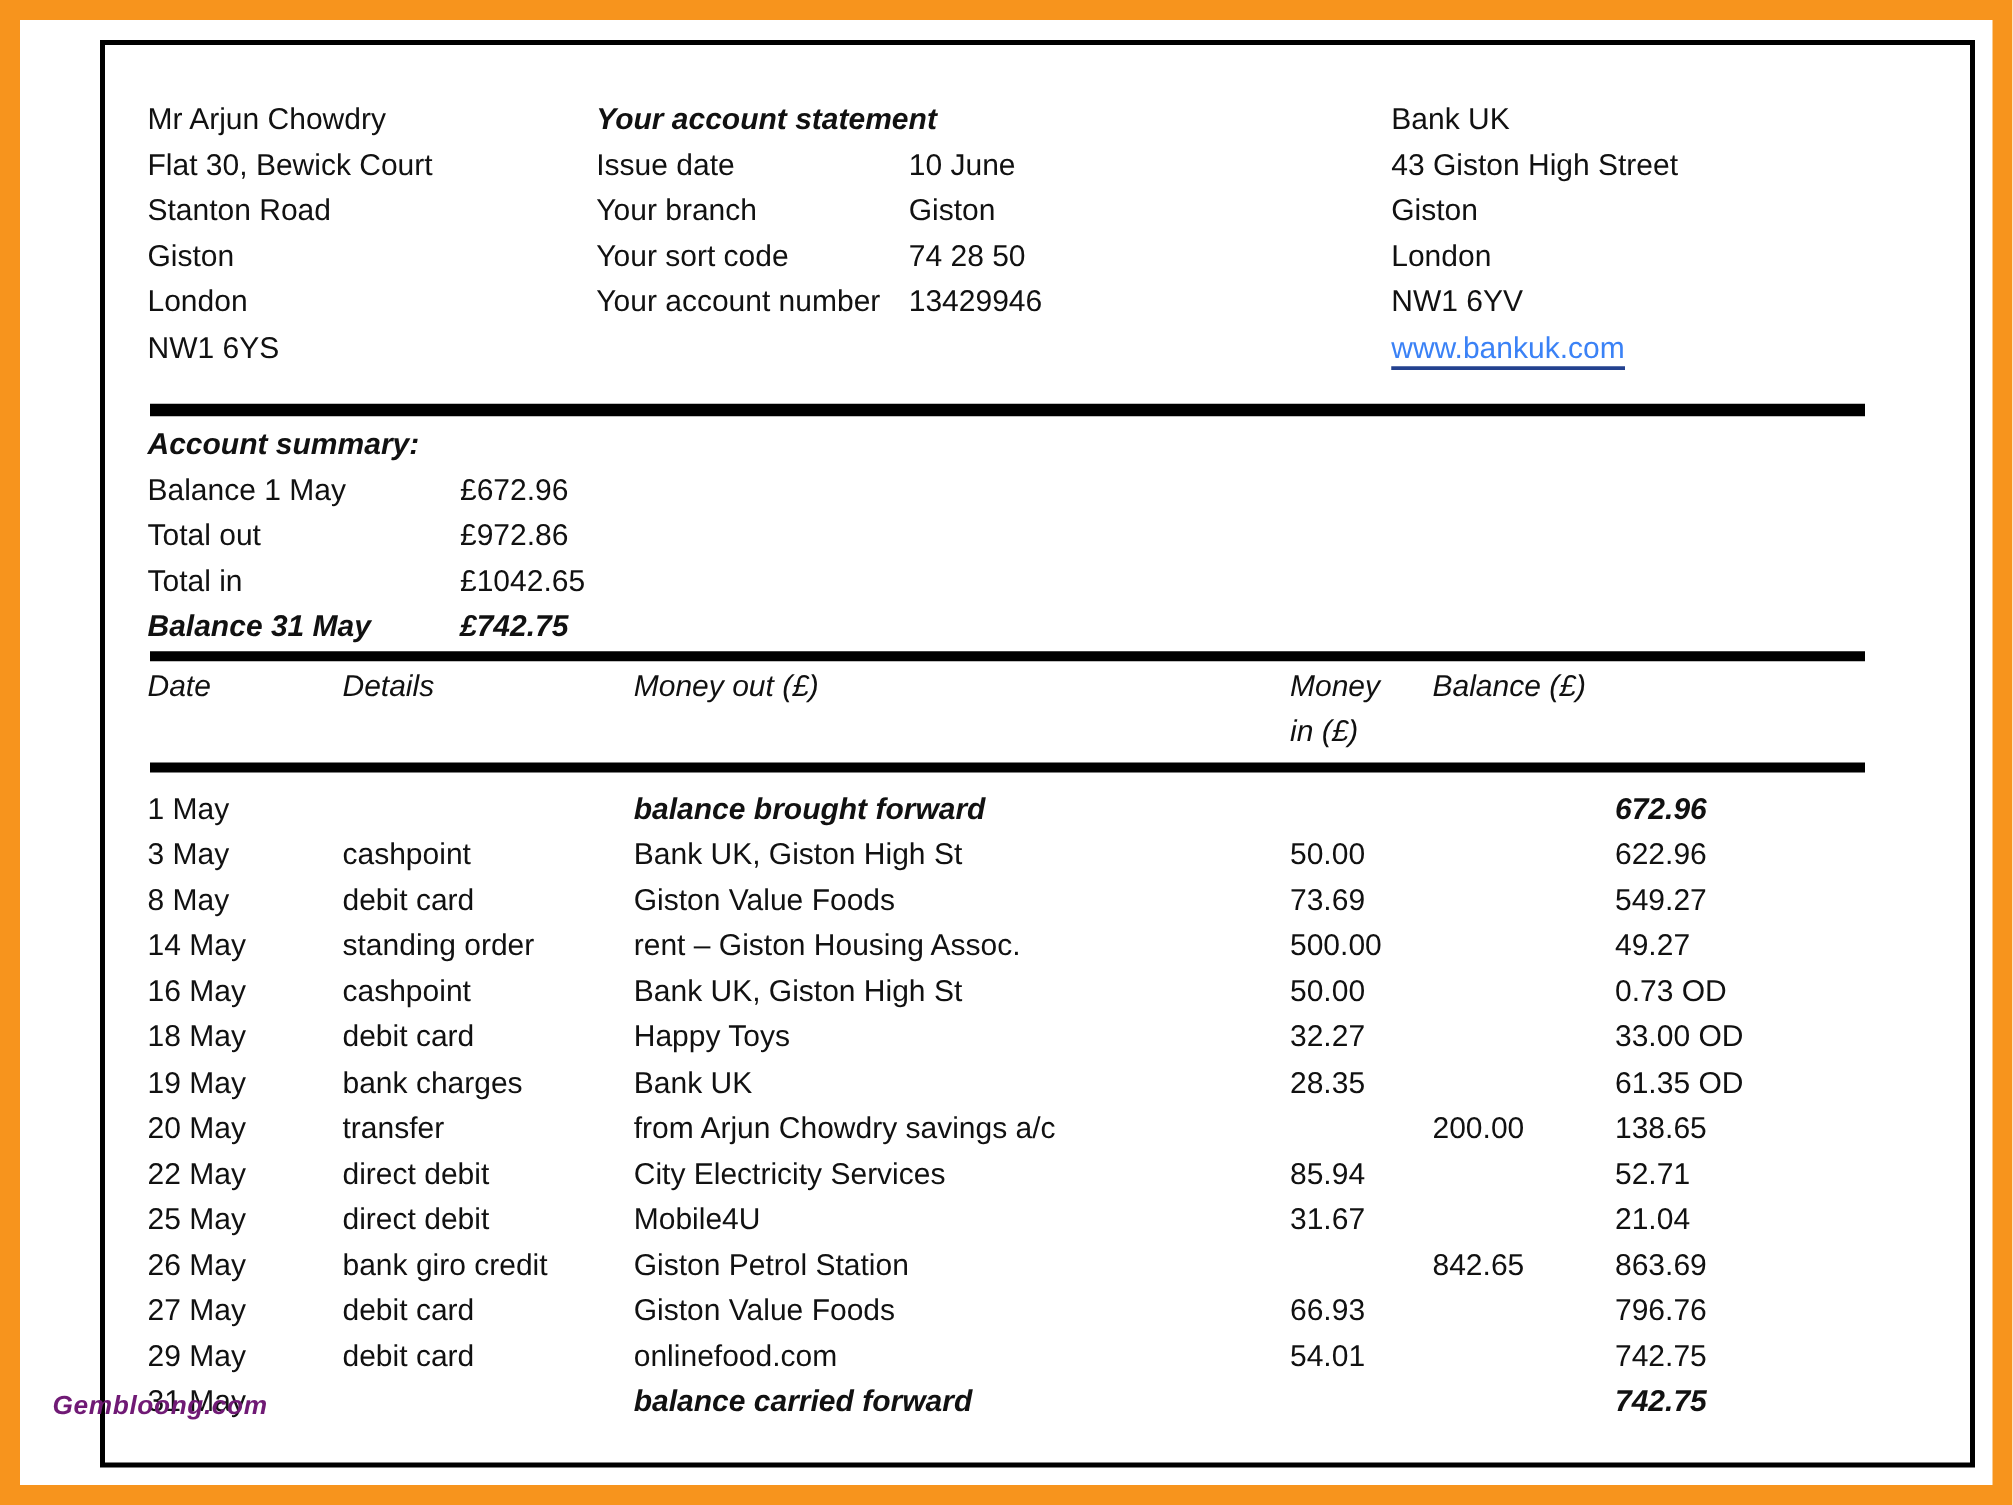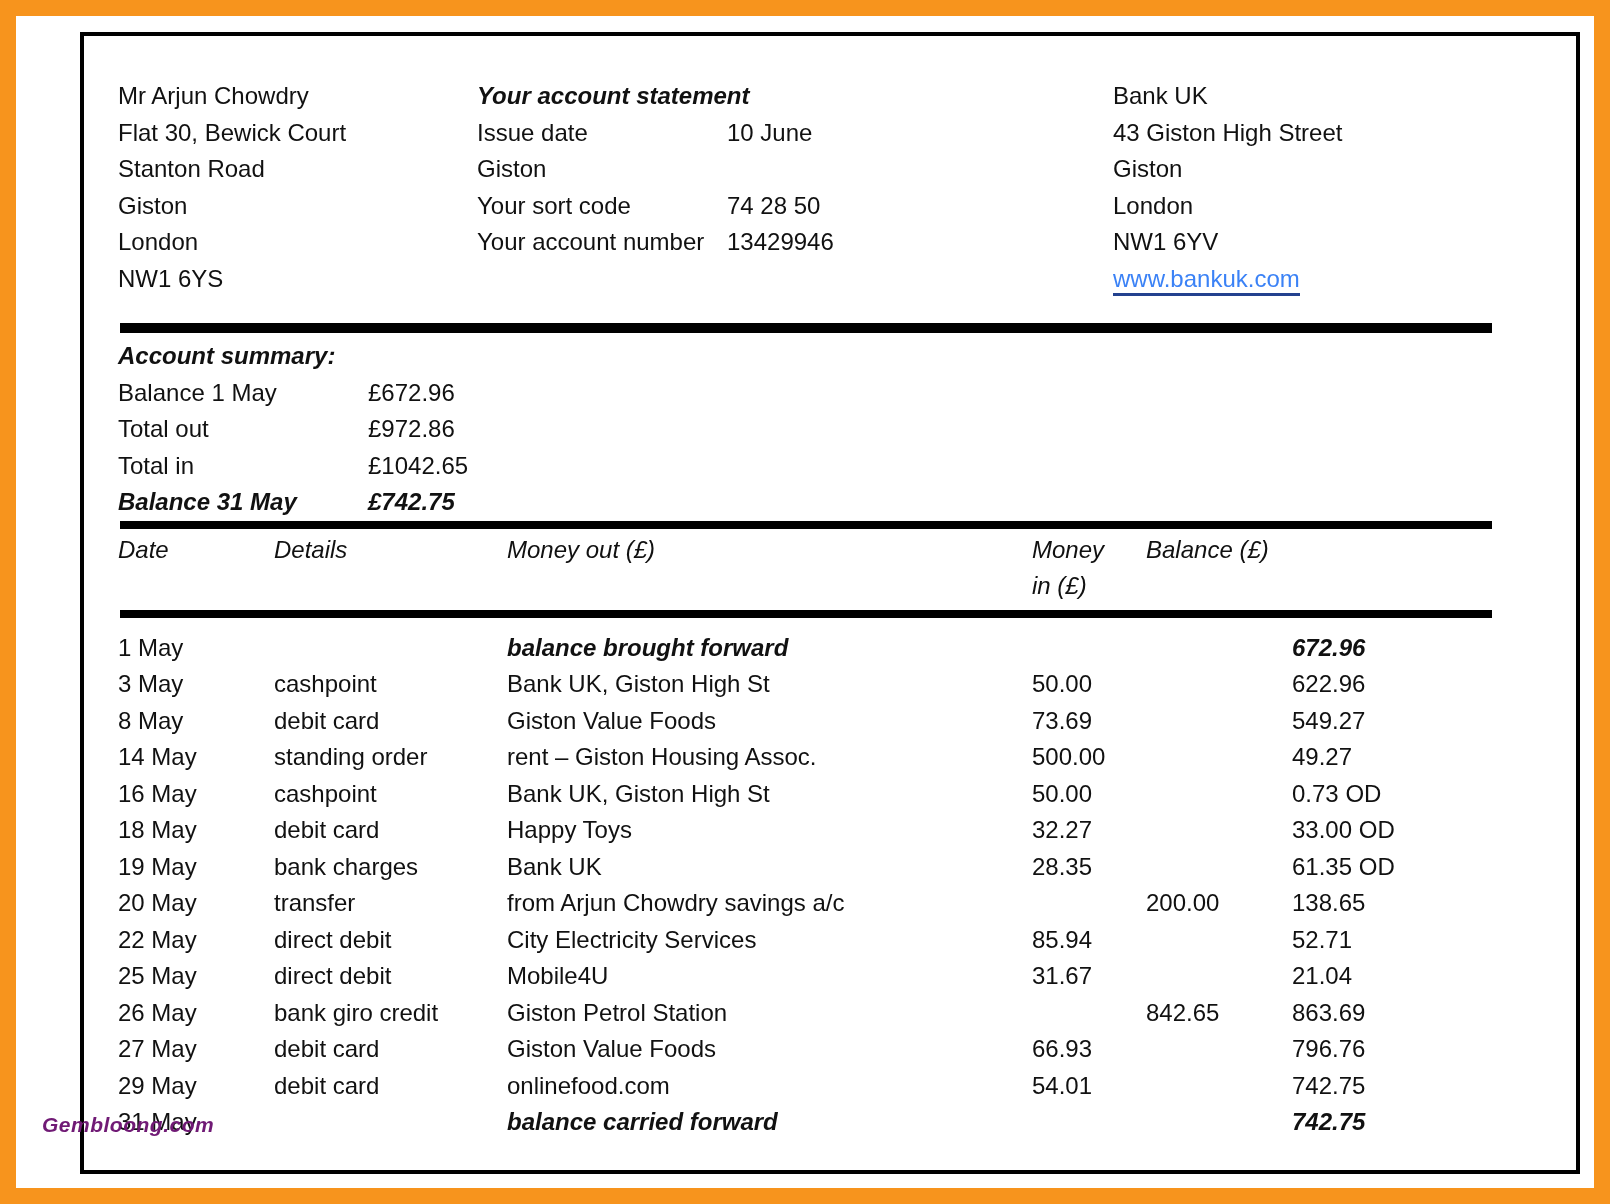--- a/index.html
+++ b/index.html
@@ -79,20 +79,21 @@
         <div>NW1 6YS</div>
       </div>
 
       <div class="col-statement">
         <div class="b">Your account statement</div>
         <div class="field">
           <span class="lbl">Issue date</span>
           <span class="val">10 June</span>
         </div>
         <div class="field">
+          <span class="lbl">Your branch</span>
           <span class="val">Giston</span>
         </div>
         <div class="field">
           <span class="lbl">Your sort code</span>
           <span class="val">74 28 50</span>
         </div>
         <div class="field">
           <span class="lbl">Your account number</span>
           <span class="val">13429946</span>
         </div>

